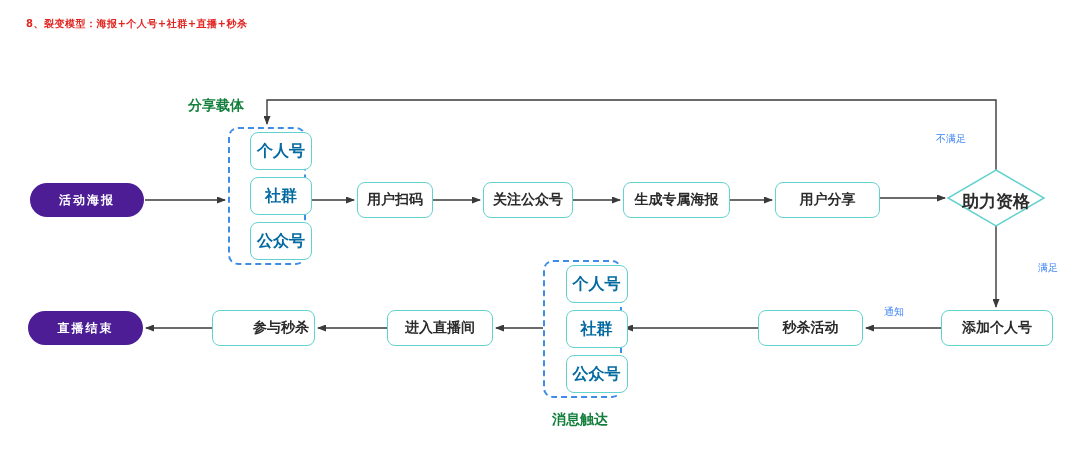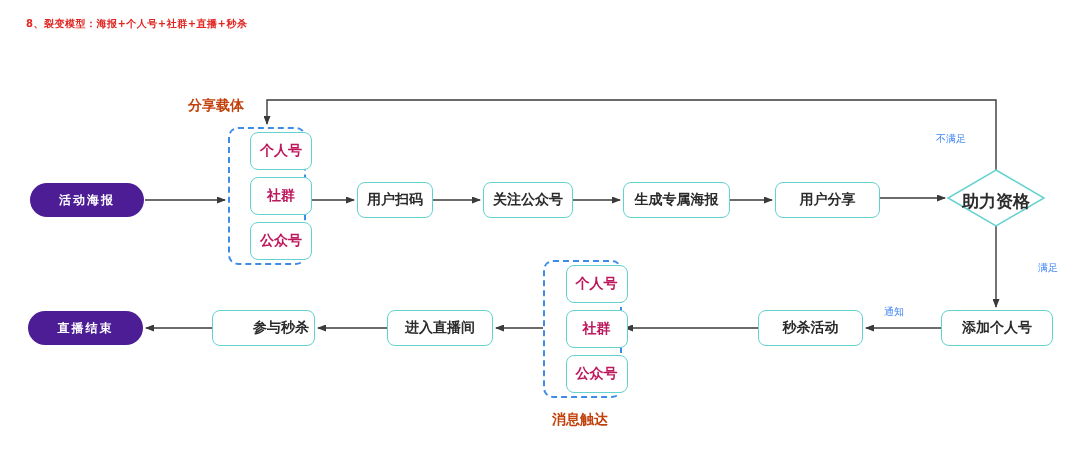--- a/index.html
+++ b/index.html
@@ -69,35 +69,35 @@
     justify-content: center;
     gap: 7px;
     background: #ffffff;
   }
   .group .node-inner {
     width: 62px;
     height: 38px;
     display: flex;
     align-items: center;
     justify-content: center;
-    font-size: 14px;
+    font-size: 16px;
     font-weight: bold;
-    color: #be185d;
+    color: #0369a1;
     background: #ffffff;
     border: 1.5px solid #63d2cf;
     border-radius: 8px;
     white-space: nowrap;
     margin-left: 28px;
   }
   .blue-label {
     position: absolute;
     z-index: 2;
     font-size: 14px;
     font-weight: bold;
-    color: #c2410c;
+    color: #15803d;
     white-space: nowrap;
   }
   .edge-label {
     position: absolute;
     z-index: 2;
     font-size: 10px;
     color: #3b82f6;
     white-space: nowrap;
   }
   .decision-label {

